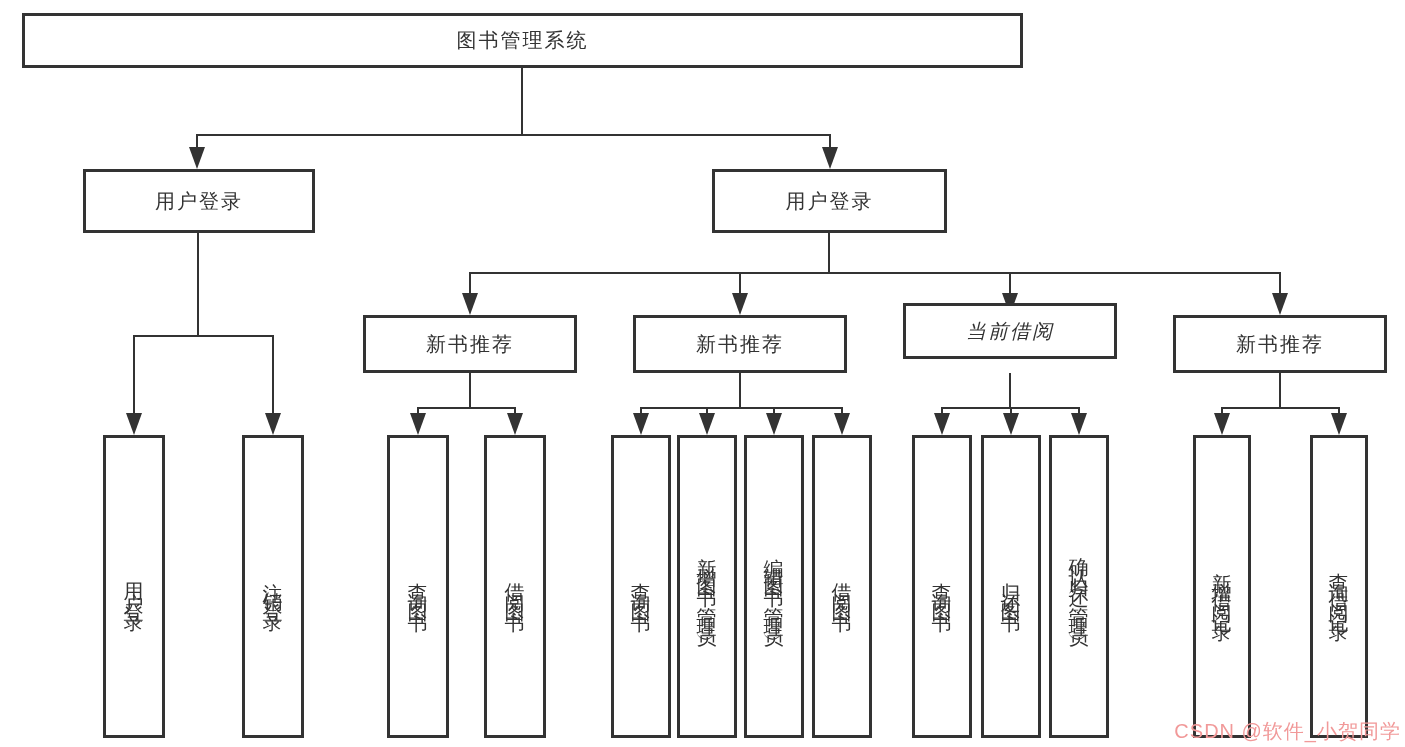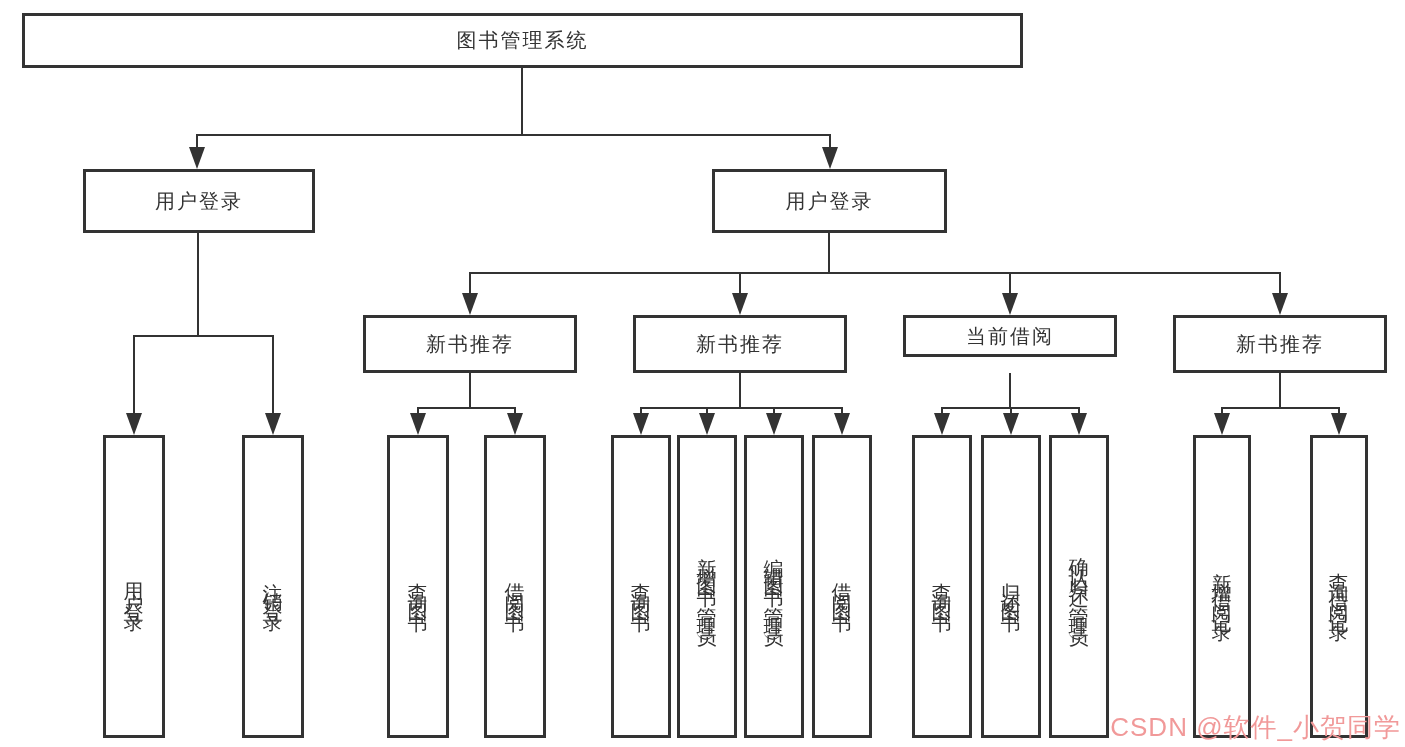--- a/index.html
+++ b/index.html
@@ -38,21 +38,21 @@
   .hline{position:absolute;height:2px;background:var(--line);}
   .arrow{
     position:absolute;width:0;height:0;
     border-left:8px solid transparent;
     border-right:8px solid transparent;
     border-top:22px solid var(--line);
   }
   .watermark{
     position:absolute;
     right:4px;bottom:2px;
-    font-size:26px;
+    font-size:20px;
     letter-spacing:1px;
     color:var(--watermark);
     white-space:nowrap;
   }
 </style>
 </head>
 <body>
 
 <div id="canvas">
 
@@ -91,21 +91,21 @@
   <div class="arrow" style="left:1002px;top:293px;"></div>
   <div class="vline" style="left:1279px;top:272px;height:23px;"></div>
   <div class="arrow" style="left:1272px;top:293px;"></div>
 
   <div class="node" style="left:363px;top:315px;width:214px;height:58px;">
     <span>新书推荐</span>
   </div>
   <div class="node" style="left:633px;top:315px;width:214px;height:58px;">
     <span>新书推荐</span>
   </div>
-  <div class="node" style="left:903px;top:315px;width:214px;height:42px;">
+  <div class="node" style="left:903px;top:303px;width:214px;height:56px;font-style:italic;">
     <span>当前借阅</span>
   </div>
   <div class="node" style="left:1173px;top:315px;width:214px;height:58px;">
     <span>新书推荐</span>
   </div>
 
   <div class="vline" style="left:469px;top:373px;height:34px;"></div>
   <div class="hline" style="left:418px;top:407px;width:97px;"></div>
   <div class="vline" style="left:417px;top:407px;height:8px;"></div>
   <div class="arrow" style="left:410px;top:413px;"></div>

